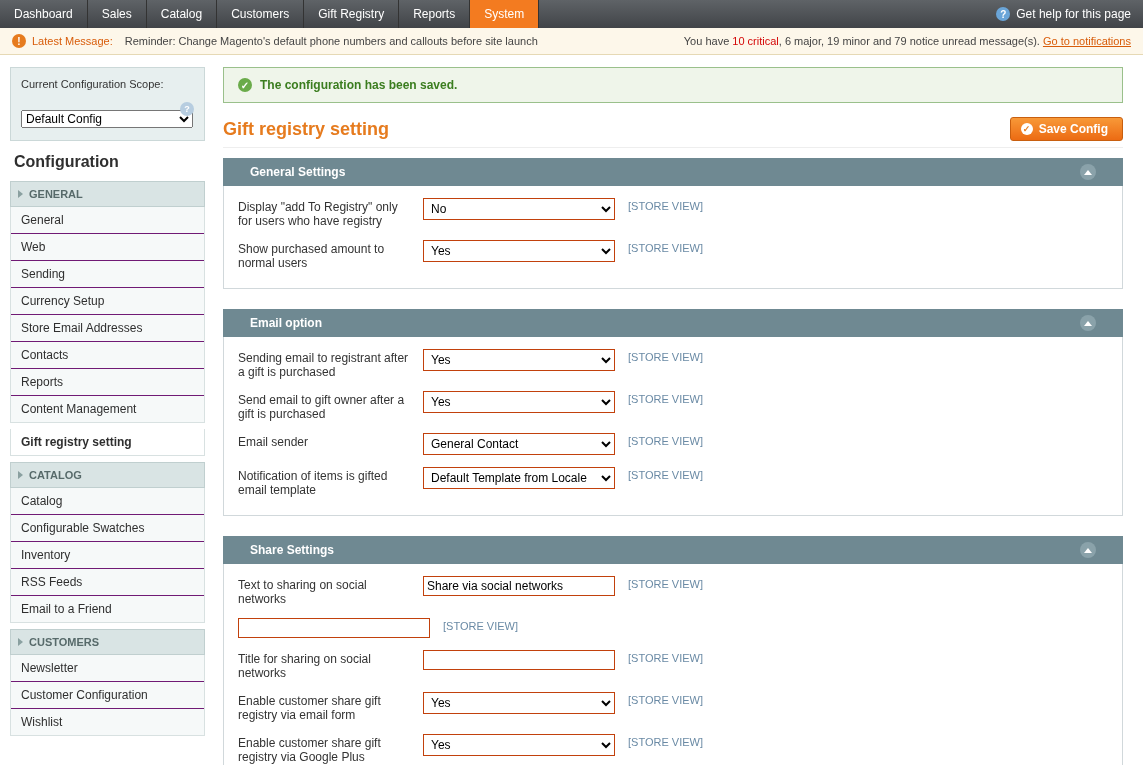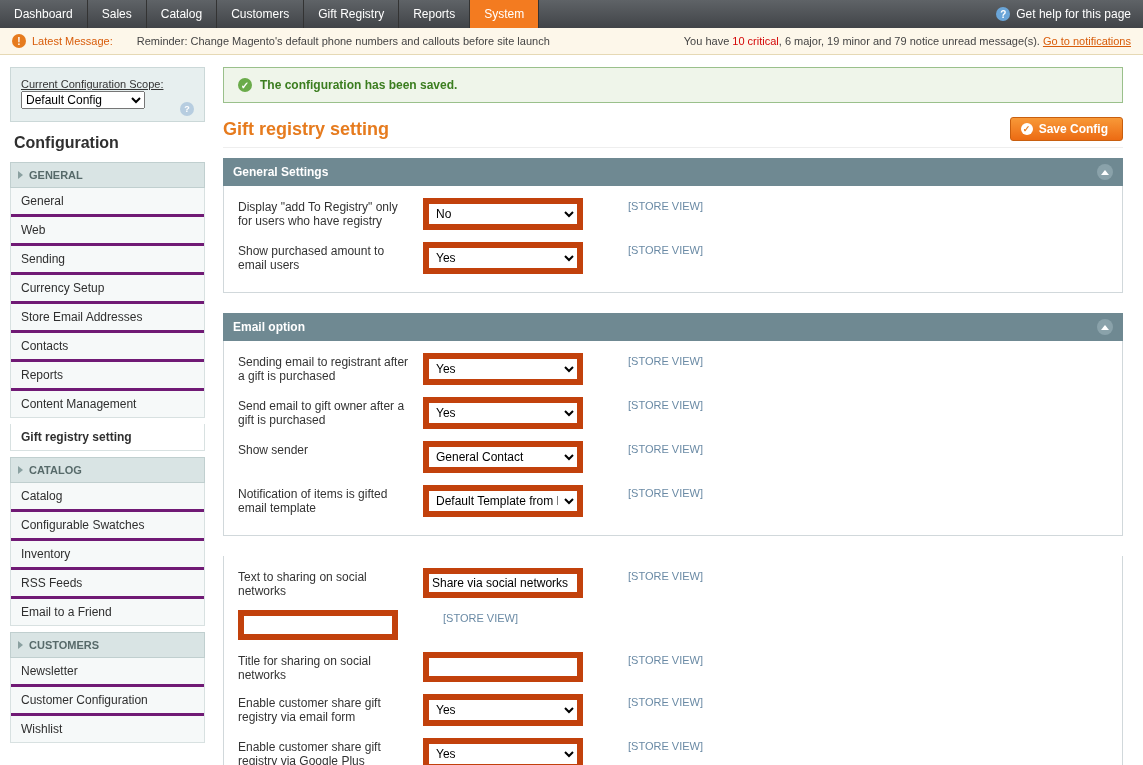--- a/index.html
+++ b/index.html
@@ -10,63 +10,63 @@
 .topnav .item { color:#fff; padding:8px 14px; display:flex; align-items:center; border-right:1px solid #333; cursor:pointer; font-size:12px; }
 .topnav .item.active { background:#f37b20; }
 .topnav .spacer { flex:1; }
 .topnav .help { color:#fff; display:flex; align-items:center; padding:0 12px; gap:6px; cursor:pointer; }
 .help-icon { width:14px;height:14px;border-radius:50%;background:#6aa5d8;display:inline-flex;align-items:center;justify-content:center;color:#fff;font-weight:bold;font-size:10px; }
 
 
 .noticebar { background:#fdf7ea; border-bottom:1px solid #e6d9b5; padding:6px 12px; display:flex; align-items:center; font-size:11px; }
 .noticebar .warn-icon { width:14px;height:14px;border-radius:50%;background:#e67b1e;color:#fff;display:inline-flex;align-items:center;justify-content:center;font-size:10px;font-weight:bold;margin-right:6px; }
 .noticebar .latest { color:#d85c0a; font-weight:normal; }
-.noticebar .msg { color:#444; margin-left:16px;padding-left:8px; }
+.noticebar .msg { color:#444; margin-left:4px;padding-left:8px; }
 .noticebar .right { margin-left:auto; color:#444; }
 .noticebar .right .crit { color:#d40707; }
 .noticebar .right a { color:#d85c0a; text-decoration:underline; cursor:pointer; }
 
 
 .wrap { display:flex; padding:12px 10px 0 0; gap:18px; }
 
 .sidebar { width:205px; flex:none; padding-left:10px; }
 .scopebox { background:#e7efef; border:1px solid #cbd8d8; padding:10px 10px 12px; margin-bottom:12px; position:relative;}
-.scopebox label { font-size:11px; color:#333; display:block; margin-bottom:1px;text-decoration:underline;}
-.scopebox select { width:124px; font-size:12px; }
+.scopebox label { font-size:11px; color:#333; display:block; margin-bottom:20px;}
+.scopebox select { width:172px; font-size:12px; }
 .scopebox .q { position:absolute; right:10px; top:34px; width:14px;height:14px;border-radius:50%;background:#b7cde0;display:inline-flex;align-items:center;justify-content:center;color:#fff;font-size:9px;font-weight:bold;cursor:pointer; }
 
 .sidebar h2 { font-size:16px; font-weight:bold; margin:6px 0 10px 4px; }
 
 .navgroup .hdr { background:#d9e4e4; color:#576a6a; font-weight:bold; font-size:11px; padding:6px 8px 6px 18px; border:1px solid #c0cfcf; position:relative; cursor:pointer; }
 .navgroup .hdr::before { content:''; position:absolute; left:7px; top:50%; transform:translateY(-50%); border-left:5px solid #8aa0a0; border-top:4px solid transparent; border-bottom:4px solid transparent; }
 .navgroup ul { list-style:none; border:1px solid #d8e1e1; border-top:none; margin-bottom:6px; }
-.navgroup li { padding:6px 10px; font-size:12px; color:#2f2f2f; border-top:3px solid #701a75; cursor:pointer; background:#f6f9f9;}
+.navgroup li { padding:6px 10px; font-size:12px; color:#2f2f2f; border-top:1px solid #701a75; cursor:pointer; background:#f6f9f9;}
 .navgroup li:first-child { border-top:none;}
 .navgroup li.active { background:#fff; font-weight:bold; }
 
 
 .main { flex:1; padding-right:10px; }
 .success { background:#eff5ea; border:1px solid #9ac08b; padding:10px 14px; color:#3b7d1f; font-size:12px; font-weight:bold; margin-bottom:14px; display:flex; align-items:center; gap:8px;}
 .success .chk { width:14px;height:14px;border-radius:50%;background:#6aab4a;color:#fff;display:inline-flex;align-items:center;justify-content:center;font-size:10px; }
 
 .titlebar { display:flex; align-items:center; margin-bottom:10px; border-bottom:1px solid #eee; padding-bottom:6px;}
 .titlebar h1 { color:#e67b1e; font-size:18px; font-weight:bold; }
 .titlebar .btn { margin-left:auto; background:#f37b20; background:linear-gradient(#f89938,#ec6b13); color:#fff; border:1px solid #c85f0f; border-radius:3px; padding:4px 14px 4px 10px; font-size:12px; font-weight:bold; cursor:pointer; display:flex; align-items:center; gap:6px;}
 .titlebar .btn .bchk { width:12px;height:12px;border-radius:50%;background:#fff;color:#e67b1e;display:inline-flex;align-items:center;justify-content:center;font-size:9px;font-weight:bold;}
 
 .section { margin-bottom:20px; }
-.section .shdr { background:#6f8992; color:#fff; font-weight:bold; padding:6px 10px; font-size:12px; display:flex; align-items:center; cursor:pointer; }
+.section .shdr { background:#6f8992; color:#fff; font-weight:bold; padding:6px 27px; font-size:12px; display:flex; align-items:center; cursor:pointer; }
 .section .shdr .collapse { margin-left:auto; width:16px;height:16px;border-radius:50%;background:#8aa2aa;display:inline-flex;align-items:center;justify-content:center;}
 .section .shdr .collapse::after{content:'';border-left:4px solid transparent;border-right:4px solid transparent;border-bottom:5px solid #fff;}
 .section .body { border:1px solid #d1d8db; border-top:none; padding:12px 14px 6px; }
 
 .row { display:flex; align-items:flex-start; margin-bottom:12px; }
 .row .lbl { width:185px; flex:none; font-size:12px; color:#333; padding-top:2px; padding-right:10px; }
 .row .ctrl { width:175px; flex:none; }
-.row select, .row input[type=text] { width:160px; font-size:12px; border:6px solid #c2410c; padding:2px 3px; background:#fff;}
+.row select, .row input[type=text] { width:192px; font-size:12px; border:1px solid #c2410c; padding:2px 3px; background:#fff;}
 .row .scope { margin-left:30px; color:#6a8aa5; font-size:11px; padding-top:2px;}
 
 </style>
 </head>
 <body>
 
 <div class="topnav" id="topnav">
     <div class="item">Dashboard</div>
     <div class="item">Sales</div>
     <div class="item">Catalog</div>
@@ -158,21 +158,21 @@
             <span>General Settings</span>
             <span class="collapse"></span>
           </div>
           <div class="body">
             <div class="row">
               <div class="lbl">Display "add To Registry" only for users who have registry</div>
               <div class="ctrl"><select><option>No</option></select></div>
               <div class="scope">[STORE VIEW]</div>
             </div>
             <div class="row">
-              <div class="lbl">Show purchased amount to email users</div>
+              <div class="lbl">Show purchased amount to normal users</div>
               <div class="ctrl"><select><option>Yes</option></select></div>
               <div class="scope">[STORE VIEW]</div>
             </div>
           </div>
         </div>
         <div class="section">
           <div class="shdr">
             <span>Email option</span>
             <span class="collapse"></span>
           </div>
@@ -181,32 +181,36 @@
               <div class="lbl">Sending email to registrant after a gift is purchased</div>
               <div class="ctrl"><select><option>Yes</option></select></div>
               <div class="scope">[STORE VIEW]</div>
             </div>
             <div class="row">
               <div class="lbl">Send email to gift owner after a gift is purchased</div>
               <div class="ctrl"><select><option>Yes</option></select></div>
               <div class="scope">[STORE VIEW]</div>
             </div>
             <div class="row">
-              <div class="lbl">Show sender</div>
+              <div class="lbl">Email sender</div>
               <div class="ctrl"><select><option>General Contact</option></select></div>
               <div class="scope">[STORE VIEW]</div>
             </div>
             <div class="row">
               <div class="lbl">Notification of items is gifted email template</div>
               <div class="ctrl"><select><option>Default Template from Locale</option></select></div>
               <div class="scope">[STORE VIEW]</div>
             </div>
           </div>
         </div>
         <div class="section">
+          <div class="shdr">
+            <span>Share Settings</span>
+            <span class="collapse"></span>
+          </div>
           <div class="body">
             <div class="row">
               <div class="lbl">Text to sharing on social networks</div>
               <div class="ctrl"><input type="text" value="Share via social networks" style=""></div>
               <div class="scope">[STORE VIEW]</div>
             </div>
             <div class="row">
               <div class="ctrl"><input type="text" style=""></div>
               <div class="scope">[STORE VIEW]</div>
             </div>

